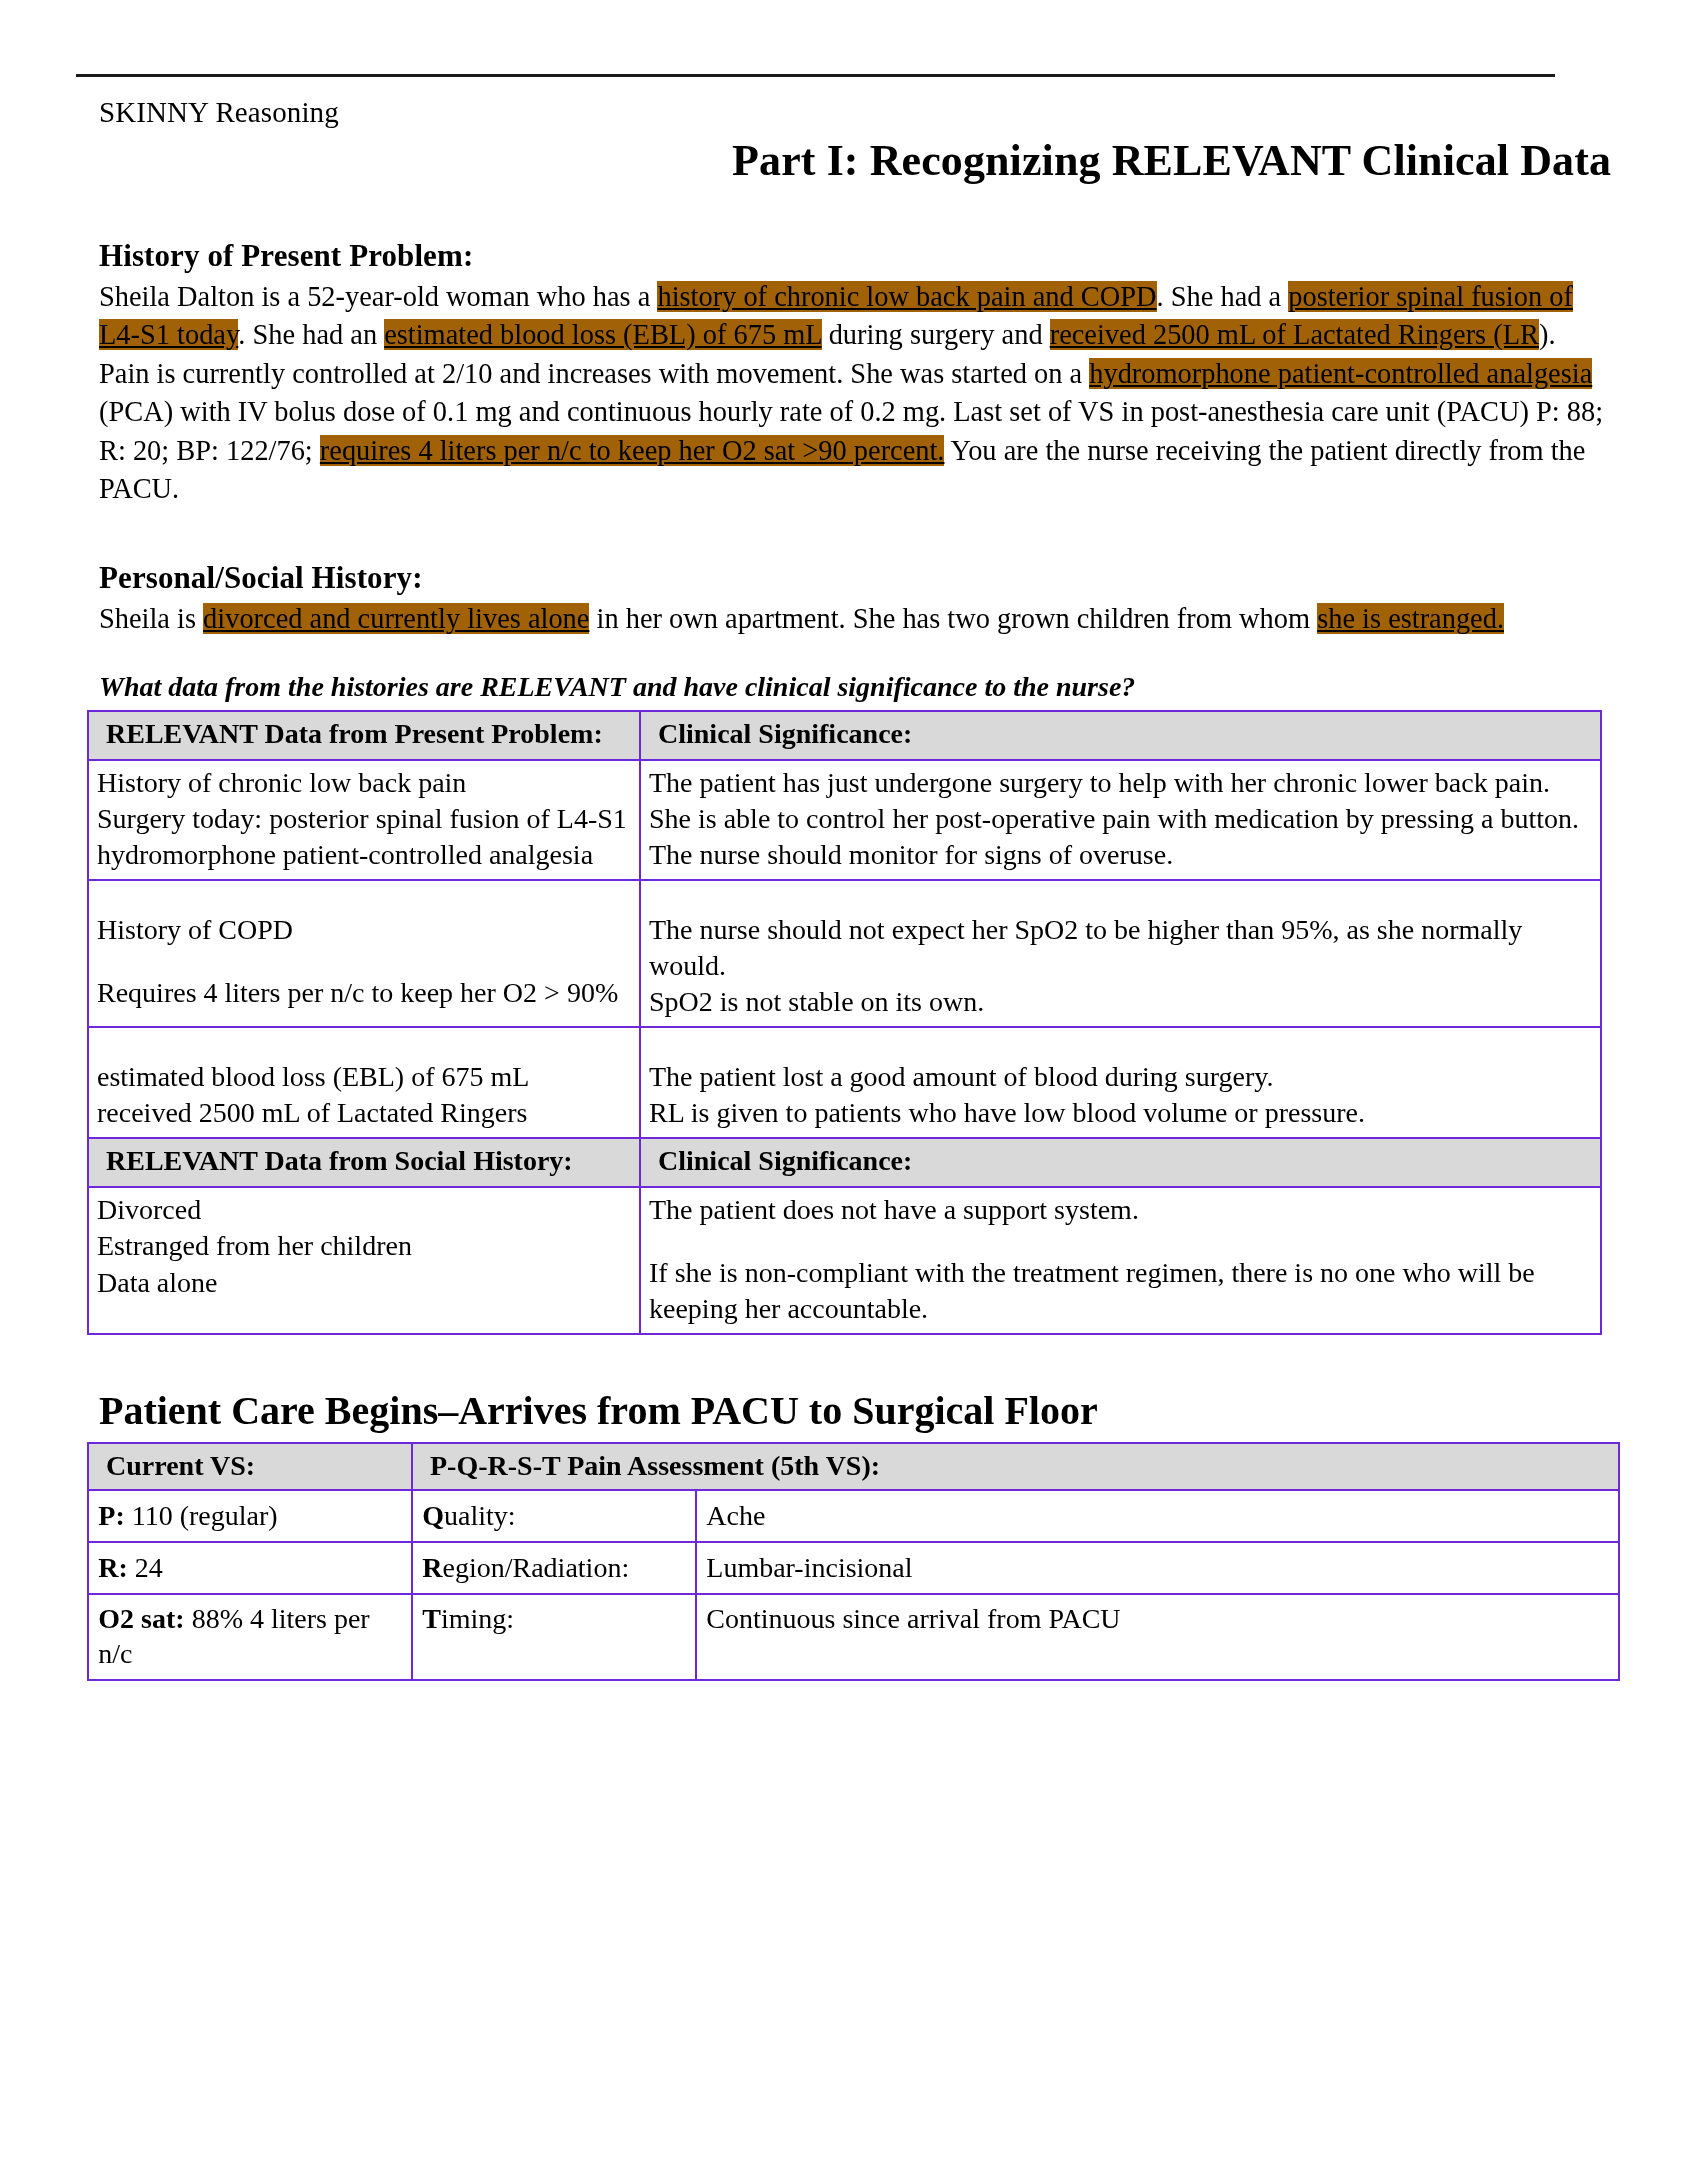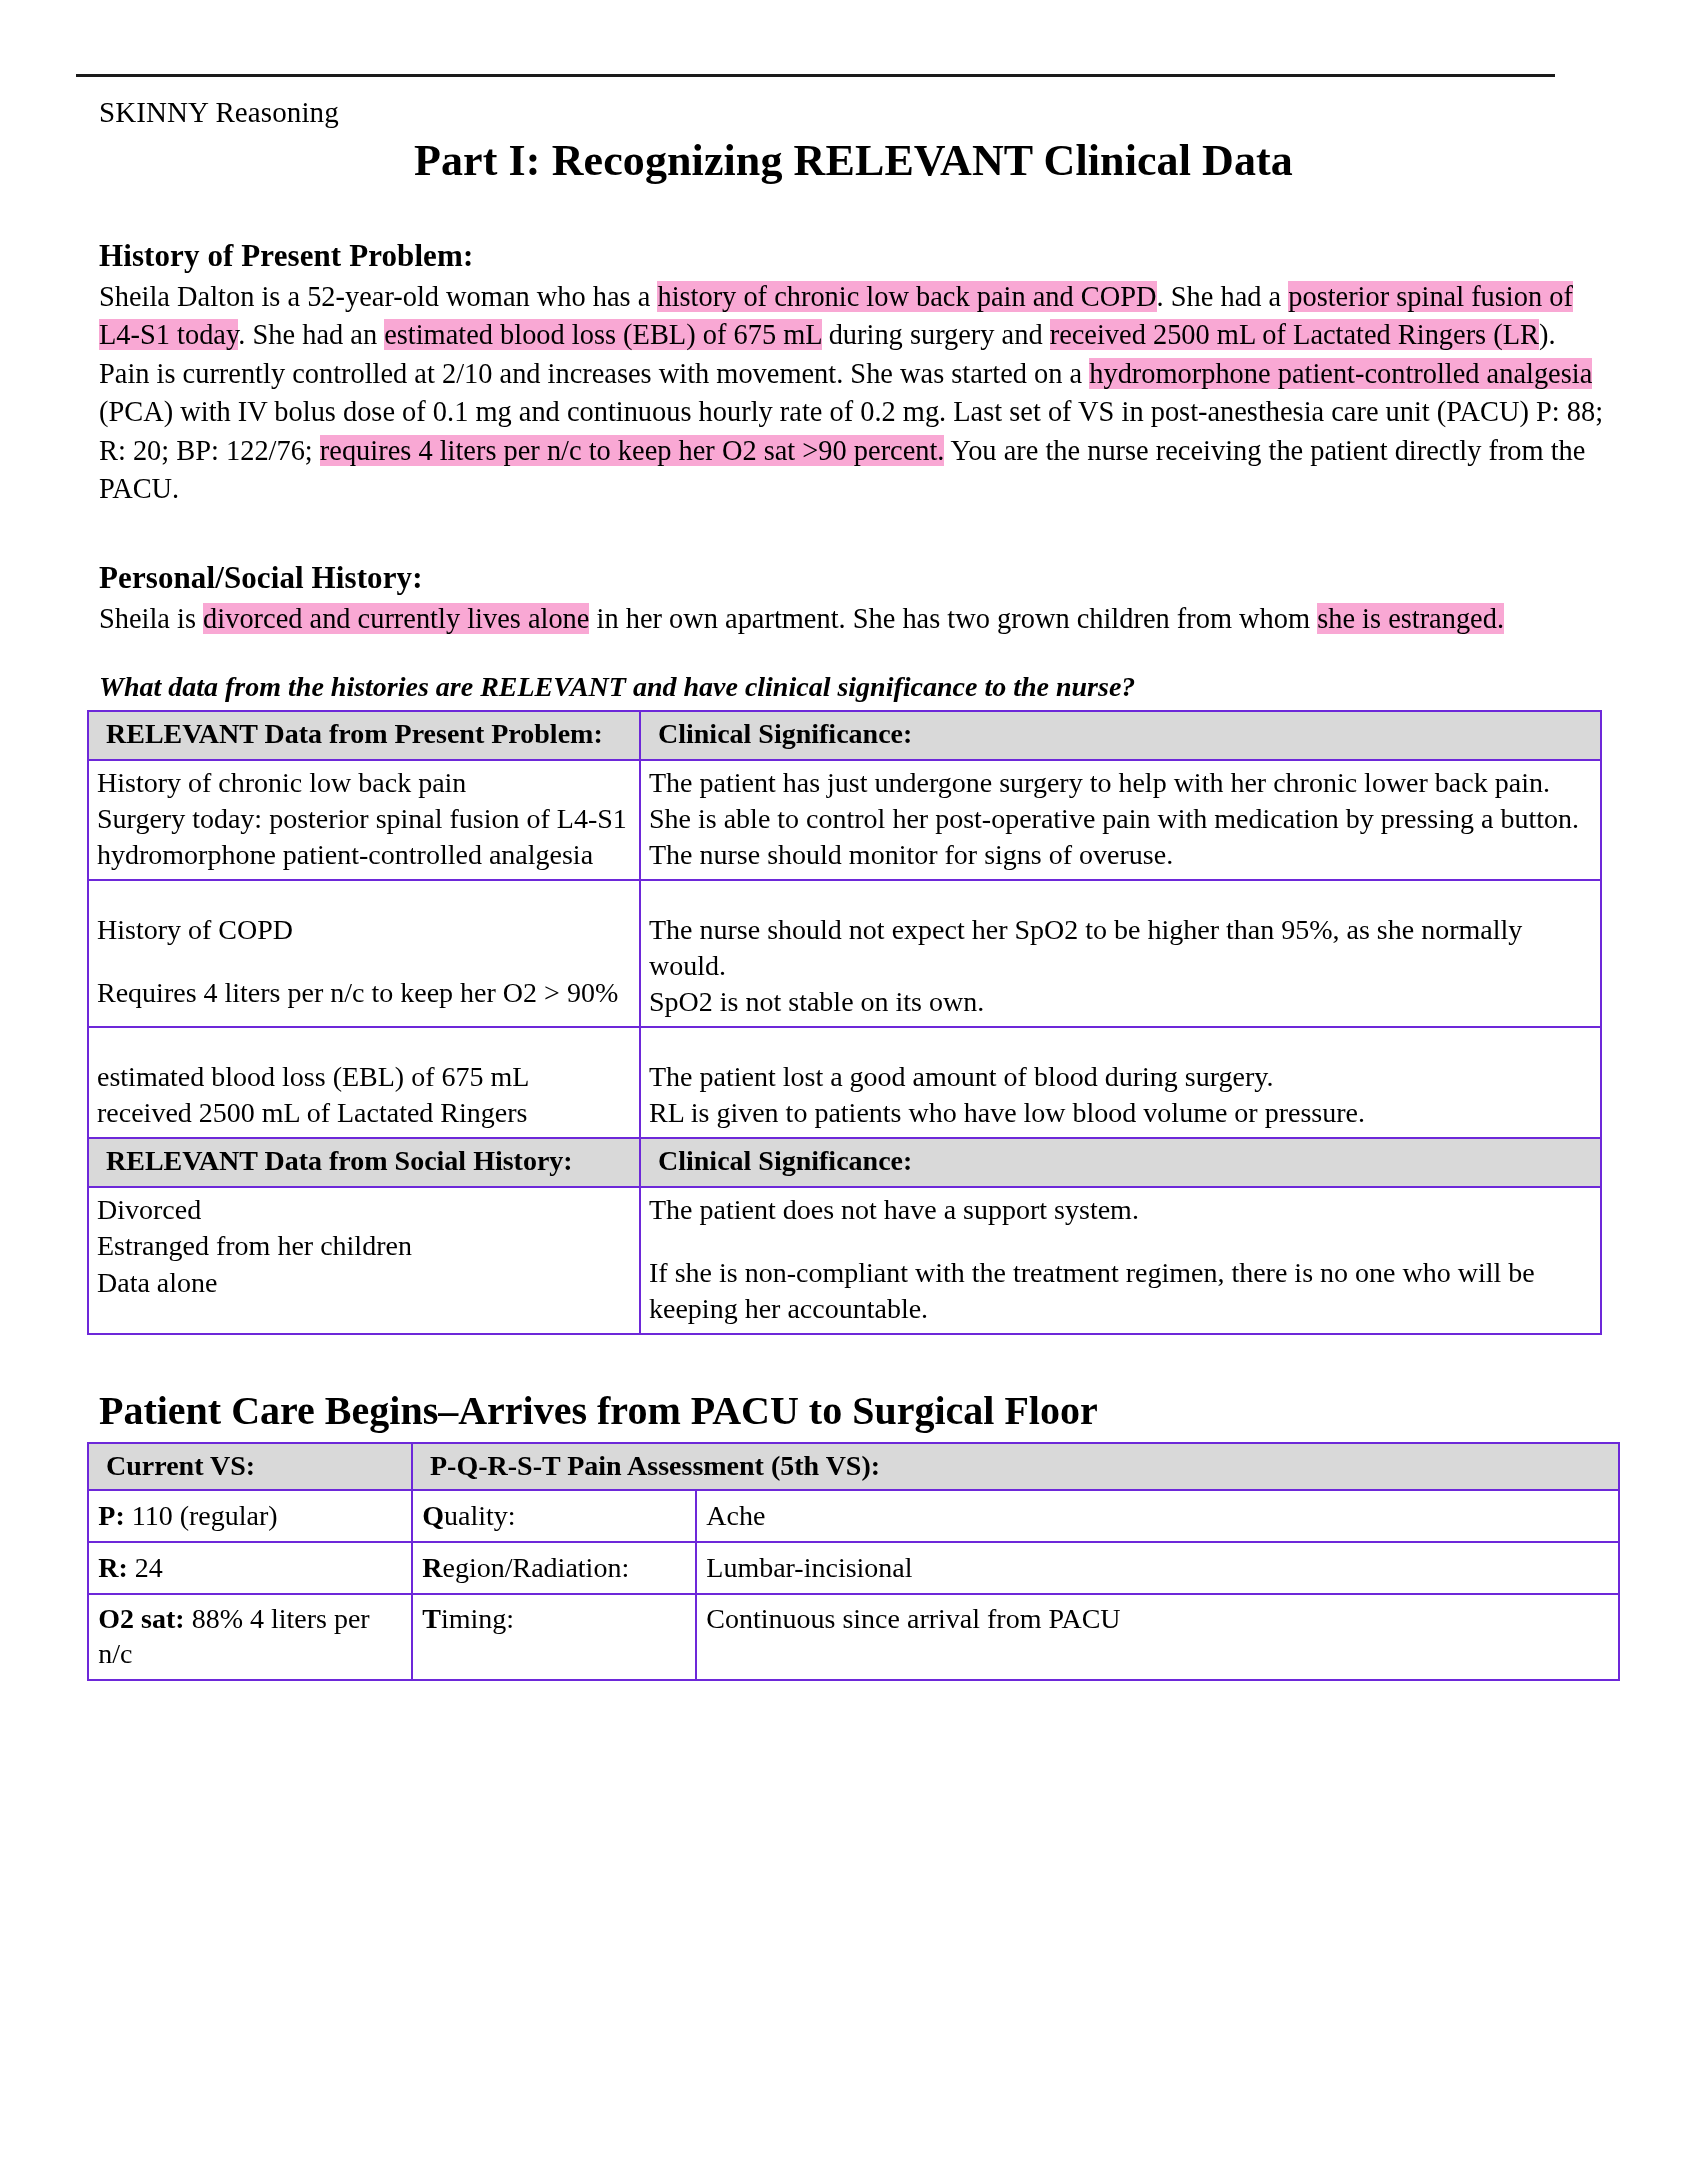--- a/index.html
+++ b/index.html
@@ -39,21 +39,21 @@
   
   .doc-label {
     font-size: 29px;
     line-height: 1.12;
     margin-left: 23px;
     letter-spacing: 0.1px;
   }
   .doc-title {
     font-size: 44px;
     font-weight: bold;
-    text-align: center;
+    text-align: right;
     margin-top: 6.6px;
     margin-left: 20px;
     letter-spacing: 0.1px;
   }
 
   
   .section {
     margin-left: 23px;
   }
   .sec-heading {
@@ -62,22 +62,23 @@
     margin-top: 52px;
     margin-bottom: 4px;
     letter-spacing: 0.1px;
   }
   .body-text {
     font-size: 28.4px;
     line-height: 1.355;
     text-align: left;
   }
   .hl {
-    background: #f9a8d4;
+    background: #a16207;
     box-decoration-break: clone;
+    text-decoration: underline;
     -webkit-box-decoration-break: clone;
   }
   .question {
     font-size: 28px;
     font-style: italic;
     font-weight: bold;
     margin-top: 32px;
     margin-bottom: 6.6px;
   }
 

